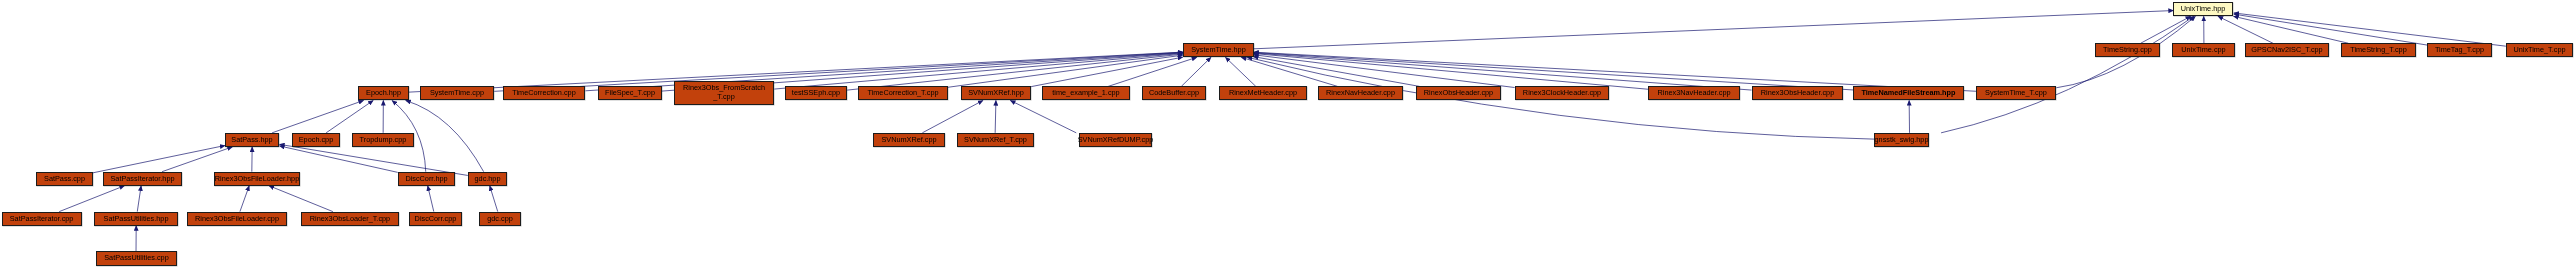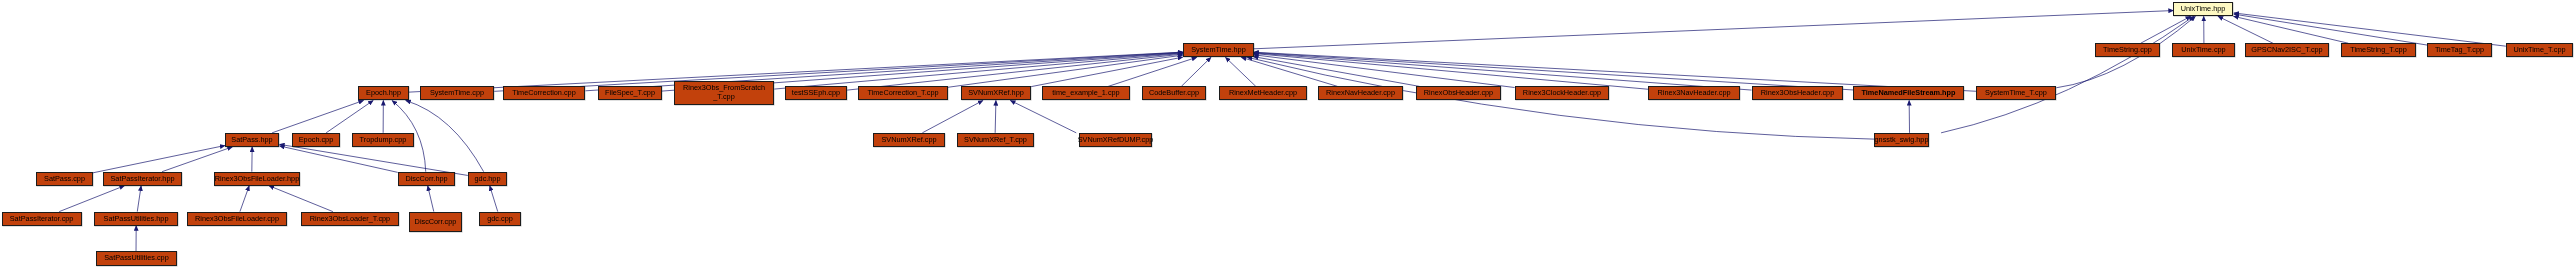--- a/index.html
+++ b/index.html
@@ -108,17 +108,17 @@
     <div class="node" style="left: 1874px; top: 133px; width: 55px; height: 14px;">gnsstk_swig.hpp</div>
     <div class="node" style="left: 36px; top: 172px; width: 57px; height: 14px;">SatPass.cpp</div>
     <div class="node" style="left: 103px; top: 172px; width: 79px; height: 14px;">SatPassIterator.hpp</div>
     <div class="node" style="left: 214px; top: 172px; width: 86px; height: 14px;">Rinex3ObsFileLoader.hpp</div>
     <div class="node" style="left: 398px; top: 172px; width: 57px; height: 14px;">DiscCorr.hpp</div>
     <div class="node" style="left: 468px; top: 172px; width: 39px; height: 14px;">gdc.hpp</div>
     <div class="node" style="left: 1.6px; top: 212px; width: 80px; height: 14px;">SatPassIterator.cpp</div>
     <div class="node" style="left: 94px; top: 212px; width: 84px; height: 14px;">SatPassUtilities.hpp</div>
     <div class="node" style="left: 187px; top: 212px; width: 100px; height: 14px;">Rinex3ObsFileLoader.cpp</div>
     <div class="node" style="left: 301px; top: 212px; width: 98px; height: 14px;">Rinex3ObsLoader_T.cpp</div>
-    <div class="node" style="left: 409px; top: 212px; width: 53px; height: 20px;">DiscCorr.cpp</div>
+    <div class="node" style="left: 409px; top: 212px; width: 53px; height: 14px;">DiscCorr.cpp</div>
     <div class="node" style="left: 479px; top: 212px; width: 42px; height: 14px;">gdc.cpp</div>
     <div class="node" style="left: 96px; top: 251px; width: 81px; height: 14.6px;">SatPassUtilities.cpp</div>
   </div>
 
 
 </body></html>

